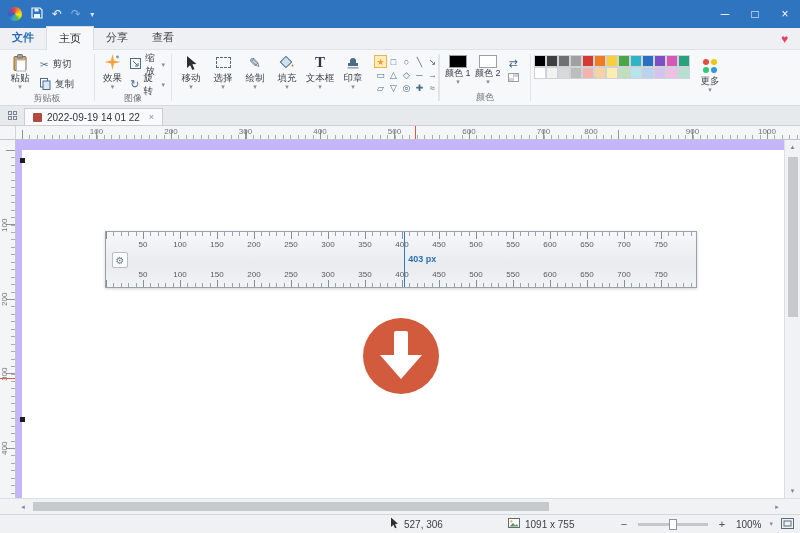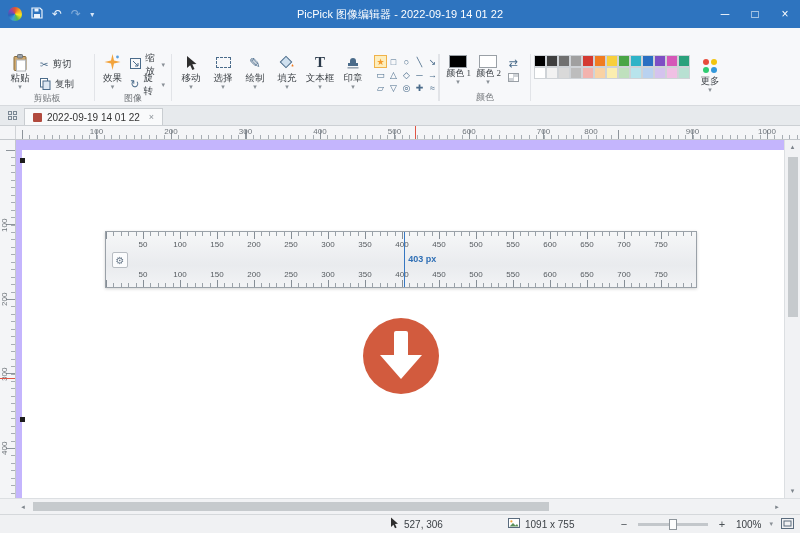--- a/index.html
+++ b/index.html
@@ -40,21 +40,21 @@
   .toolrow { display:flex; }
   #shapes-grid { display:grid; grid-template-columns:repeat(5,13px); grid-auto-rows:13px; margin:3px 0 0 5px; }
   .shape-cell { display:flex; align-items:center; justify-content:center; font-size:9px; color:#4a6b8a; }
   .shape-cell.selected { background:#fdeebd; border:1px solid #f0b24a; color:#f59b2d; }
   .size-lines { width:34px; display:flex; flex-direction:column; align-items:center; padding-top:6px; }
   .size-lines .l1 { width:20px; height:1px; background:#707a84; margin:2px 0; }
   .size-lines .l2 { width:20px; height:3px; background:#707a84; margin:2px 0; }
   .size-lines .l3 { width:20px; height:5px; background:#707a84; margin:2px 0; }
   .colbtn { width:30px; display:flex; flex-direction:column; align-items:center; padding-top:3px; }
   .swatch { width:18px; height:13px; border:1px solid #9aa0a6; }
-  .collabel { font-size:9px; color:#3a3f44; line-height:10px; text-align:right; width:26px;font-family:Liberation Serif, serif; }
+  .collabel { font-size:9px; color:#3a3f44; line-height:10px; text-align:left; width:26px; }
   .swapcol { display:flex; flex-direction:column; align-items:center; gap:4px; padding-top:6px; width:20px; }
   .swapglyph { font-size:11px; color:#4a6b8a; line-height:11px; }
   .checker { width:11px; height:9px; border:1px solid #9aa0a6; background:conic-gradient(#cfd3d7 25%,#fff 0 50%,#cfd3d7 0 75%,#fff 0); }
   .pal-wrap { display:flex; align-items:flex-start; padding-top:5px; }
   #palette-grid { display:grid; grid-template-columns:repeat(13,12px); grid-auto-rows:12px; }
   .pal-cell { border:1px solid #cfd3d7; }
   .moredots { display:grid; grid-template-columns:6px 6px; gap:2px; }
   .moredots div { width:6px; height:6px; border-radius:50%; }
 
   
@@ -126,28 +126,34 @@
         <svg width="12" height="12" viewBox="0 0 12 12">
             <path d="M1 1 h8 l2 2 v8 h-10 z" fill="none" stroke="#eaf2fb" stroke-width="1.2"></path>
             <rect x="3" y="7" width="6" height="4" fill="#eaf2fb"></rect>
             <rect x="3.5" y="1.5" width="4" height="3" fill="#eaf2fb"></rect>
           </svg>
       </span>
       <span class="qicon">↶</span>
       <span class="qicon dim">↷</span>
       <span class="qcaret">▾</span>
     </div>
-    <div id="win-title">PicPick 图像编辑器 - 2022-09-19 14 01 22</div>
     <div class="win-controls">
       <div class="win-btn">─</div>
       <div class="win-btn">□</div>
       <div class="win-btn">×</div>
     </div>
   </div>
 
+  <div id="menubar">
+    <div class="mtab file">文件</div>
+    <div class="mtab active">主页</div>
+    <div class="mtab">分享</div>
+    <div class="mtab">查看</div>
+    <span id="heart" style="color: rgb(232, 64, 95);">♥</span>
+  </div>
 
   <div id="ribbon">
 
     <div class="rgroup" style="width:94px">
       <div class="rbody">
         <div class="bigbtn">
           <div class="bicon">
             <svg width="16" height="18" viewBox="0 0 16 18">
                 <rect x="2" y="2.5" width="12" height="14" rx="1" fill="#cfa86e" stroke="#8a6d3b"></rect>
                 <rect x="5.5" y="0.5" width="5" height="3.5" rx="0.8" fill="#9aa0a6" stroke="#6d7378"></rect>

